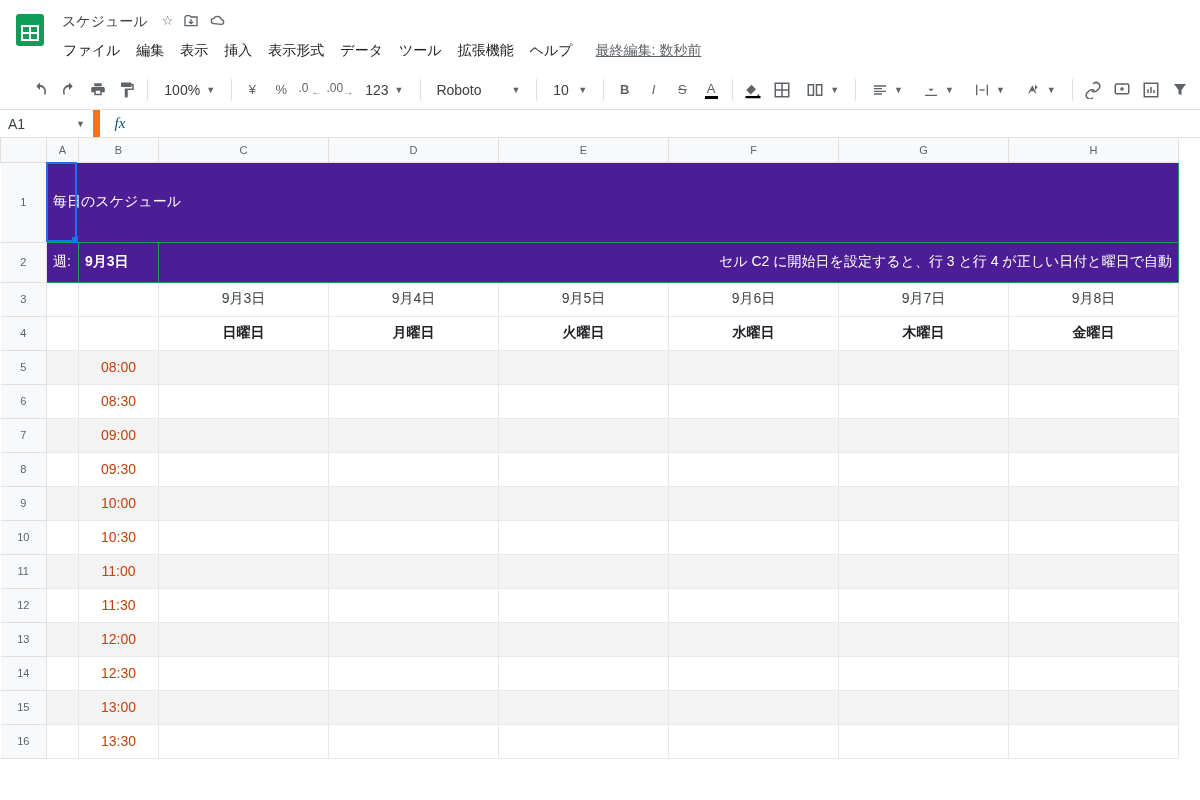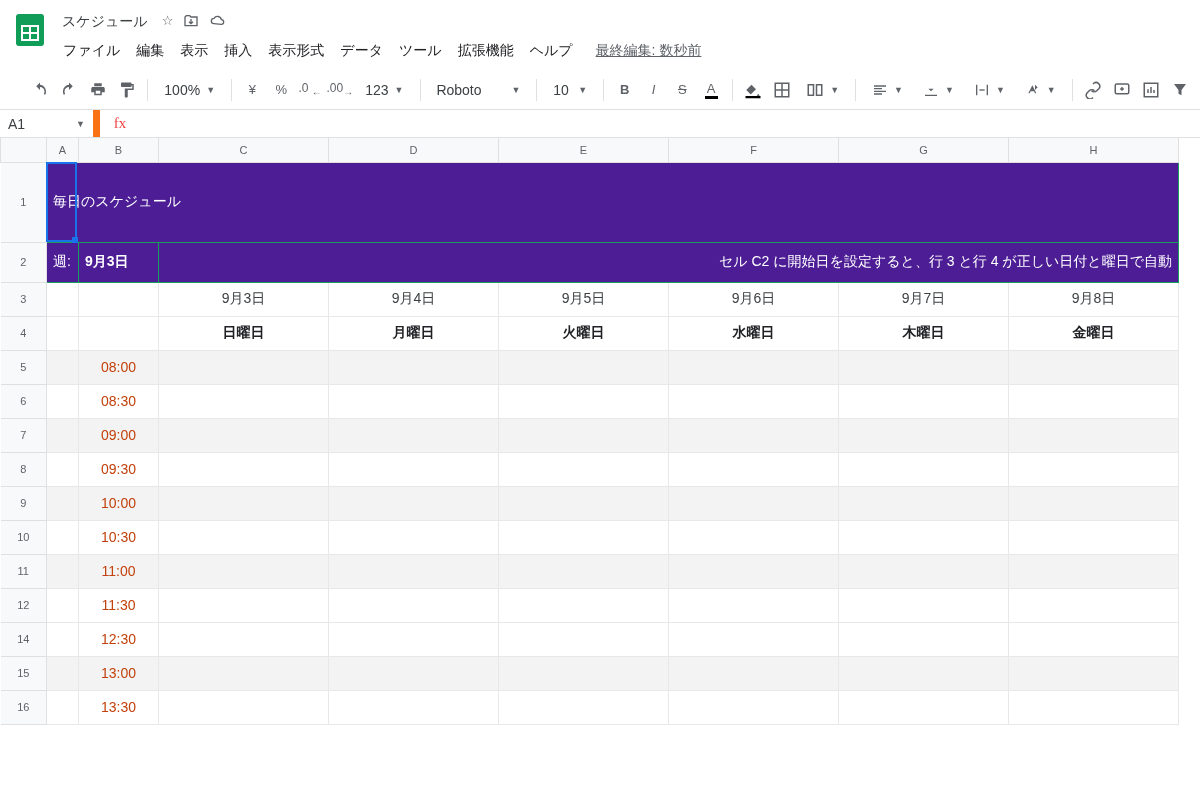--- a/index.html
+++ b/index.html
@@ -18,21 +18,21 @@
   .toolbar { height: 40px; border-bottom: 1px solid #e0e0e0; display: flex; align-items: center; padding: 0 8px 0 28px; gap: 4px; margin-top: 6px; }
   .tb-btn { width: 28px; height: 28px; display:flex; align-items:center; justify-content:center; color:#5f6368; cursor:pointer; border-radius:3px; }
   .tb-sep { width:1px; height:22px; background:#e0e0e0; margin:0 4px; }
   .tb-combo { display:flex; align-items:center; height:26px; padding: 0 8px; color:#3c4043; cursor:pointer; border-radius:3px; font-size:14px; gap:6px; }
   .caret { font-size:9px; color:#5f6368; }
   .tb-combo.font { min-width: 100px; justify-content: space-between; }
   .tb-combo.size { min-width: 50px; justify-content: space-between; }
 
   .namebox-row { height: 28px; border-bottom: 1px solid #e0e0e0; display:flex; align-items: stretch; }
   .namebox { width: 100px; border-right: 7px solid #f97316; display:flex; align-items:center; padding: 0 8px; font-size: 14px; color:#3c4043; justify-content: space-between;}
-  .fx { width: 40px; display:flex; align-items:center; justify-content:center; color:#ef4444; font-family: serif; font-size: 15px; }
+  .fx { width: 40px; display:flex; align-items:center; justify-content:center; color:#0c4a6e; font-style: italic; font-family: serif; font-size: 15px; }
   .formula-input { flex:1; }
 
   .grid-area { position: relative; height: calc(800px - 144px); overflow: hidden; }
   .grid-area table { border-collapse: collapse; table-layout: fixed; }
   .col-headers th { background:#f8f9fa; border:1px solid #e0e0e0; border-top:none; height:24px; font-weight: normal; color:#5f6368; font-size:11px; text-align:center; }
   .row-header { background:#f8f9fa; border:1px solid #e0e0e0; border-left:none; width:46px; text-align:center; color:#5f6368; font-size:11px; font-weight: normal; }
   .corner { background:#f8f9fa; border-right:1px solid #e0e0e0; border-bottom:1px solid #e0e0e0; width:46px; }
   td.cell { border:1px solid #e8e8e8; height: 34px; padding: 0 6px; vertical-align: middle; font-size: 14px; }
 
   .green { background:#4c1d95; color:#fff; border-color:#1a9c5b !important; }
@@ -386,20 +386,31 @@
           <th class="row-header">12</th>
           <td class="cell"></td>
           <td class="cell timecell">11:30</td>
           <td class="cell"></td>
           <td class="cell"></td>
           <td class="cell"></td>
           <td class="cell"></td>
           <td class="cell"></td>
           <td class="cell"></td>
         </tr>
+        <tr class="striped">
+          <th class="row-header">13</th>
+          <td class="cell"></td>
+          <td class="cell timecell">12:00</td>
+          <td class="cell"></td>
+          <td class="cell"></td>
+          <td class="cell"></td>
+          <td class="cell"></td>
+          <td class="cell"></td>
+          <td class="cell"></td>
+        </tr>
         <tr class="white">
           <th class="row-header">14</th>
           <td class="cell"></td>
           <td class="cell timecell">12:30</td>
           <td class="cell"></td>
           <td class="cell"></td>
           <td class="cell"></td>
           <td class="cell"></td>
           <td class="cell"></td>
           <td class="cell"></td>

